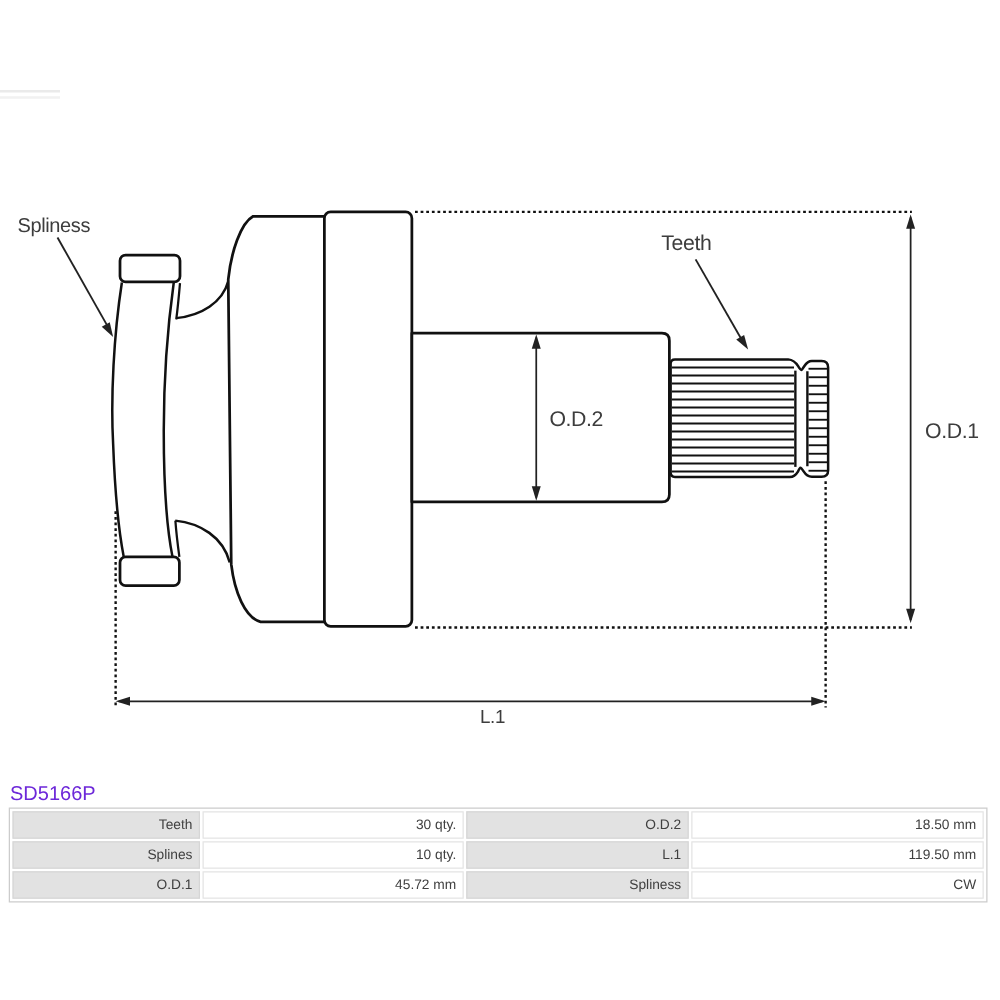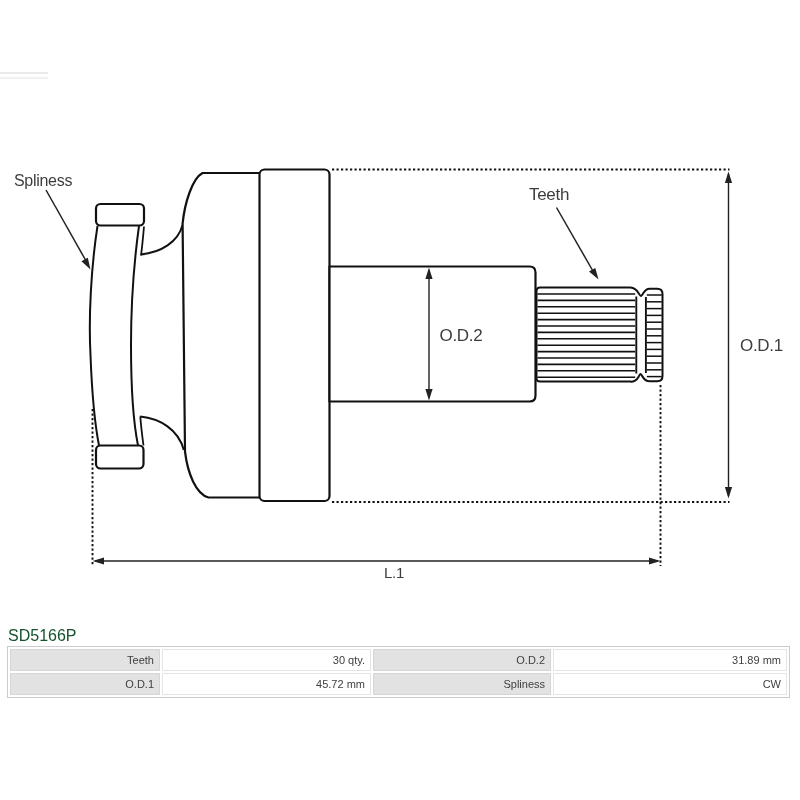--- a/index.html
+++ b/index.html
@@ -1,18 +1,18 @@
 <!DOCTYPE html>
 <html><head>
 <meta charset="utf-8">
 <style>
   html,body{margin:0;padding:0;background:#ffffff;width:800px;height:800px;overflow:hidden;}
   body{font-family:"Liberation Sans", sans-serif;position:relative;}
   .lbl{fill:#3d3d3d;font-family:"Liberation Sans", sans-serif;font-size:16px;letter-spacing:-0.3px;}
-  #pn{position:absolute;left:8px;top:627px;font-size:16px;color:#14532d;letter-spacing:0px;}
+  #pn{position:absolute;left:8px;top:627px;font-size:16px;color:#6d28d9;letter-spacing:0px;}
   #spec{position:absolute;left:7px;top:646px;width:781px;border:1px solid #cccccc;background:#fff;}
   #spec table{border-collapse:separate;border-spacing:2px;width:100%;table-layout:fixed;font-size:11px;color:#404040;}
   #spec td{height:14px;padding:3px 5px 3px 2px;text-align:right;vertical-align:middle;overflow:hidden;}
   #spec td.k{background:#e2e2e2;border:1px solid #d6d6d6;}
   #spec td.v{background:#ffffff;border:1px solid #e4e4e4;}
 </style>
 </head>
 <body>
 
 <svg width="800" height="625" viewBox="0 0 800 625" style="position:absolute;left:0;top:0;">
@@ -140,21 +140,28 @@
         <col style="width:209px">
         <col style="width:178px">
         <col>
       </colgroup>
     <tbody>
         <tr>
 
       <td class="k">Teeth</td>
           <td class="v">30 qty.</td>
           <td class="k">O.D.2</td>
-          <td class="v">31.89 mm</td>
+          <td class="v">18.50 mm</td>
+    </tr>
+    <tr>
+
+      <td class="k">Splines</td>
+          <td class="v">10 qty.</td>
+          <td class="k">L.1</td>
+          <td class="v">119.50 mm</td>
     </tr>
     <tr>
 
       <td class="k">O.D.1</td>
           <td class="v">45.72 mm</td>
           <td class="k">Spliness</td>
           <td class="v">CW</td>
     </tr>
   </tbody>
     </table>

